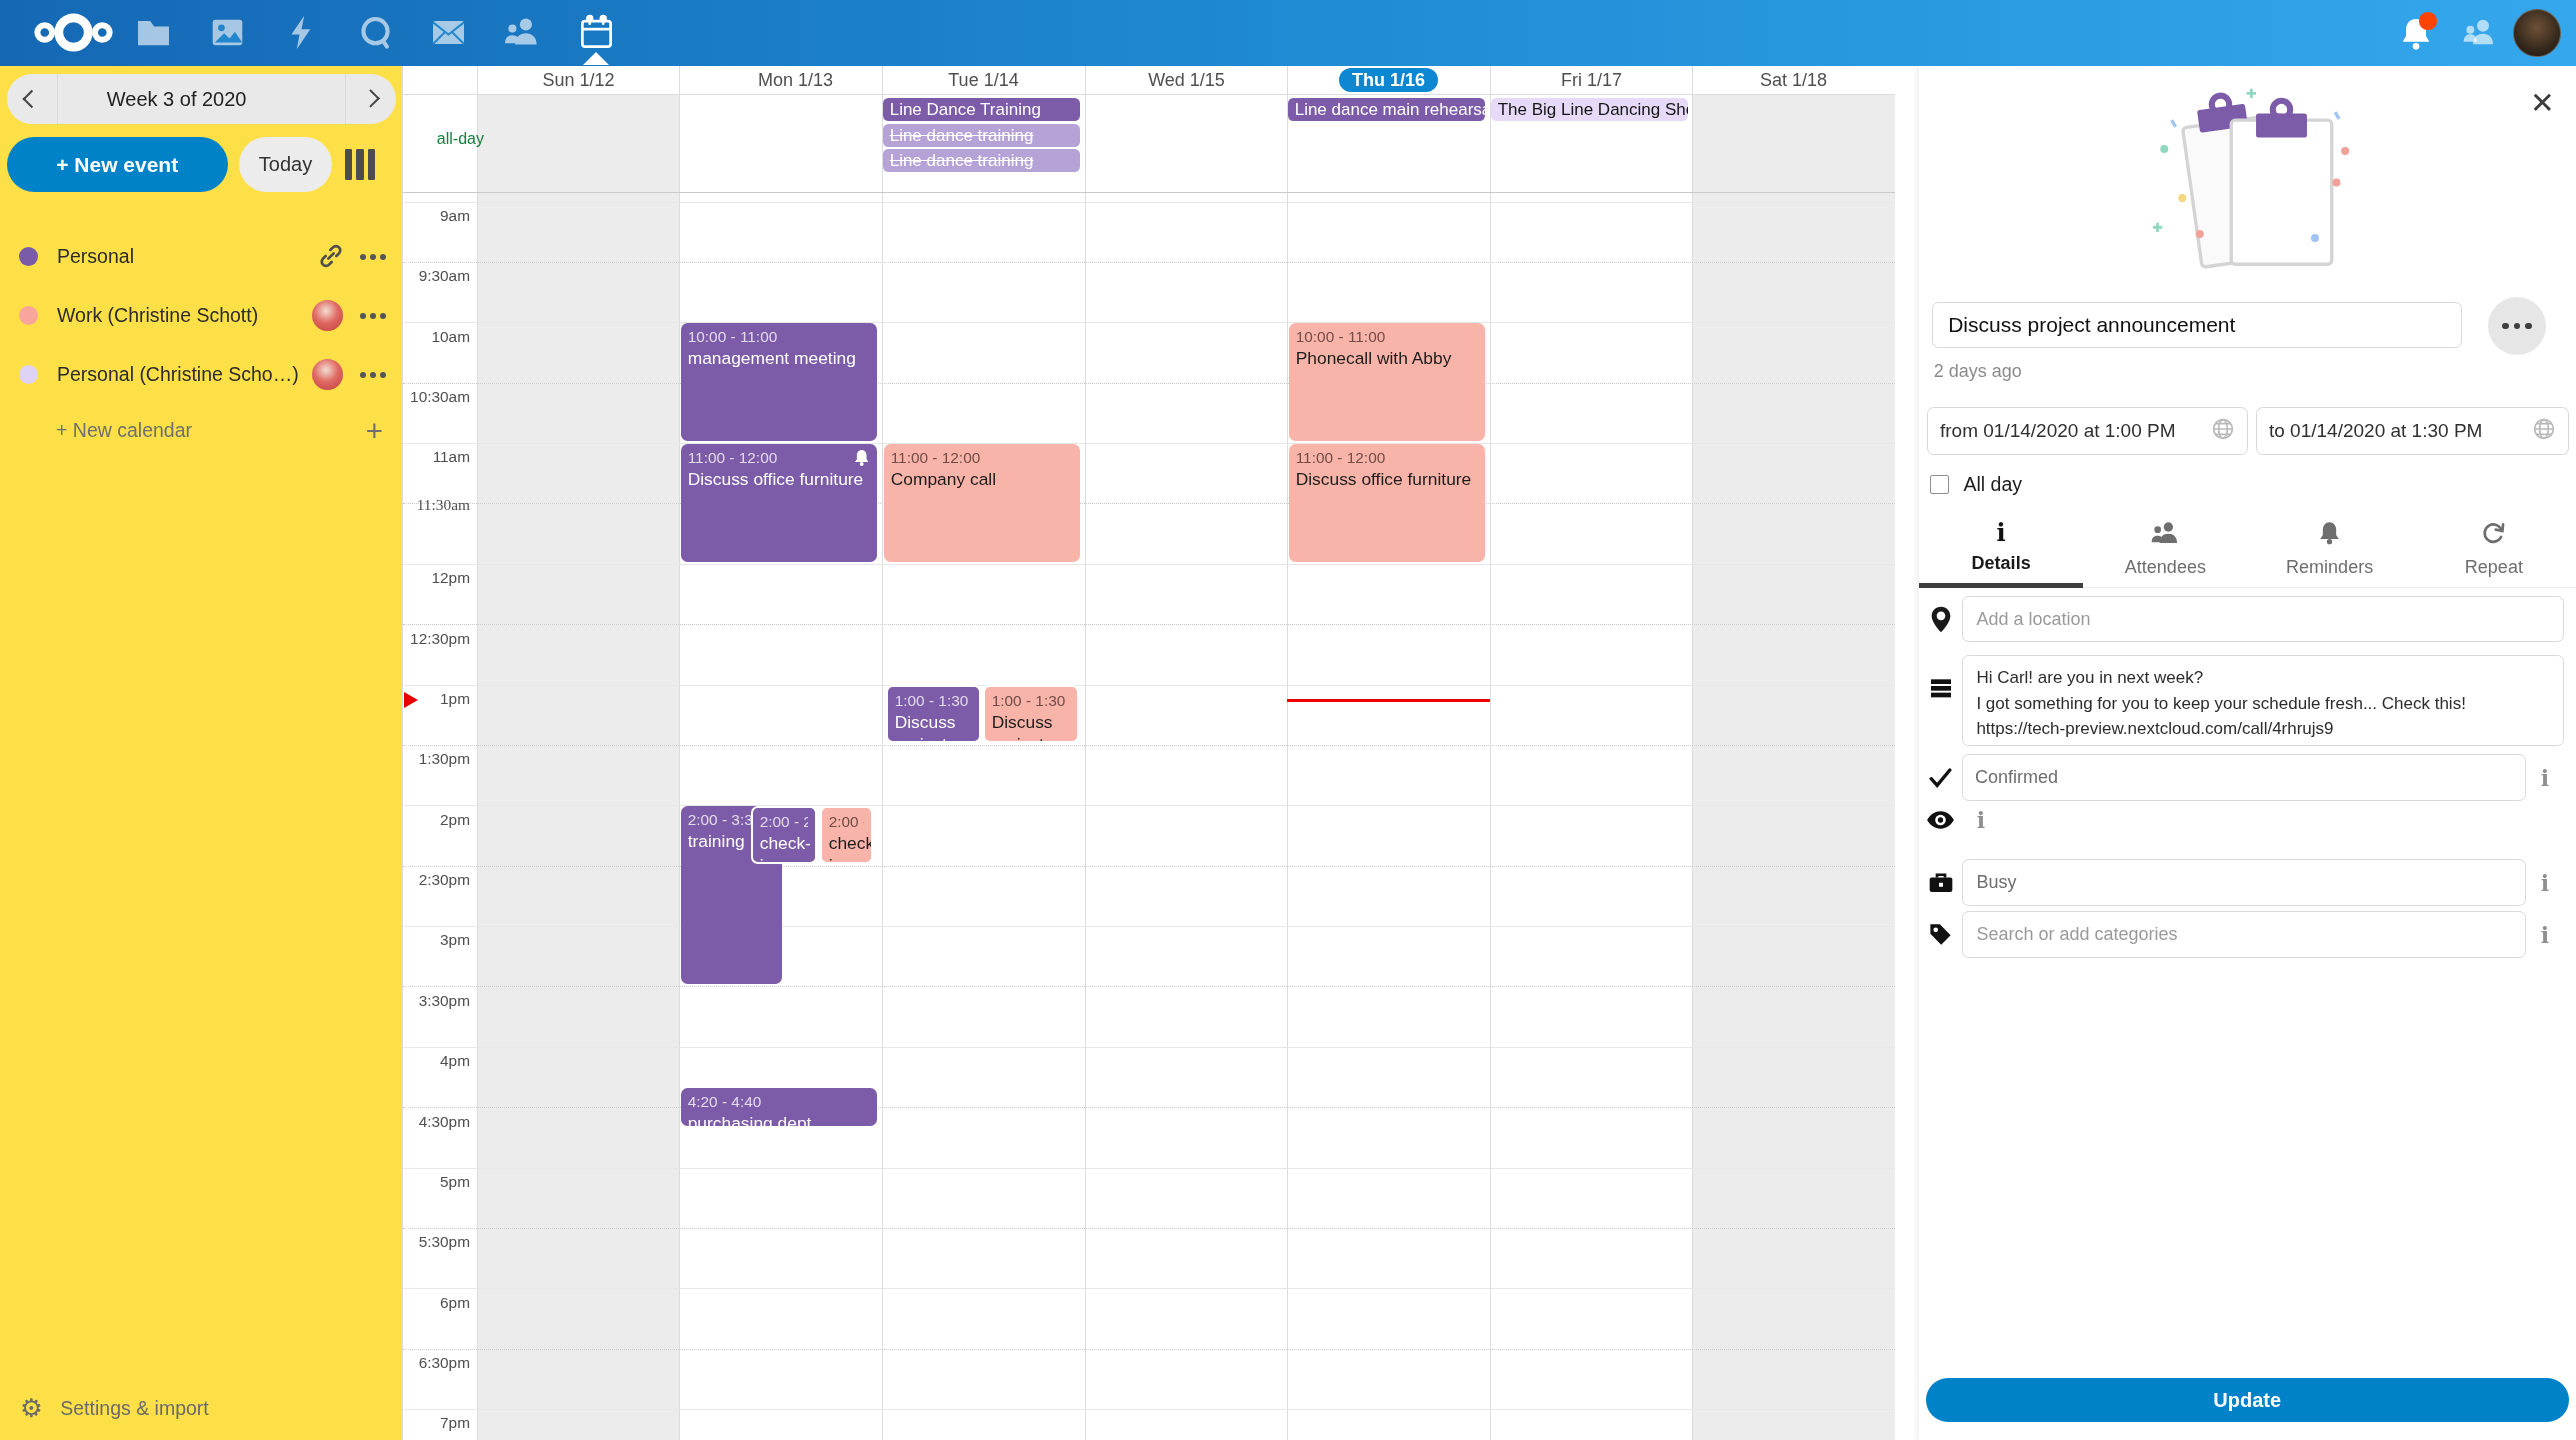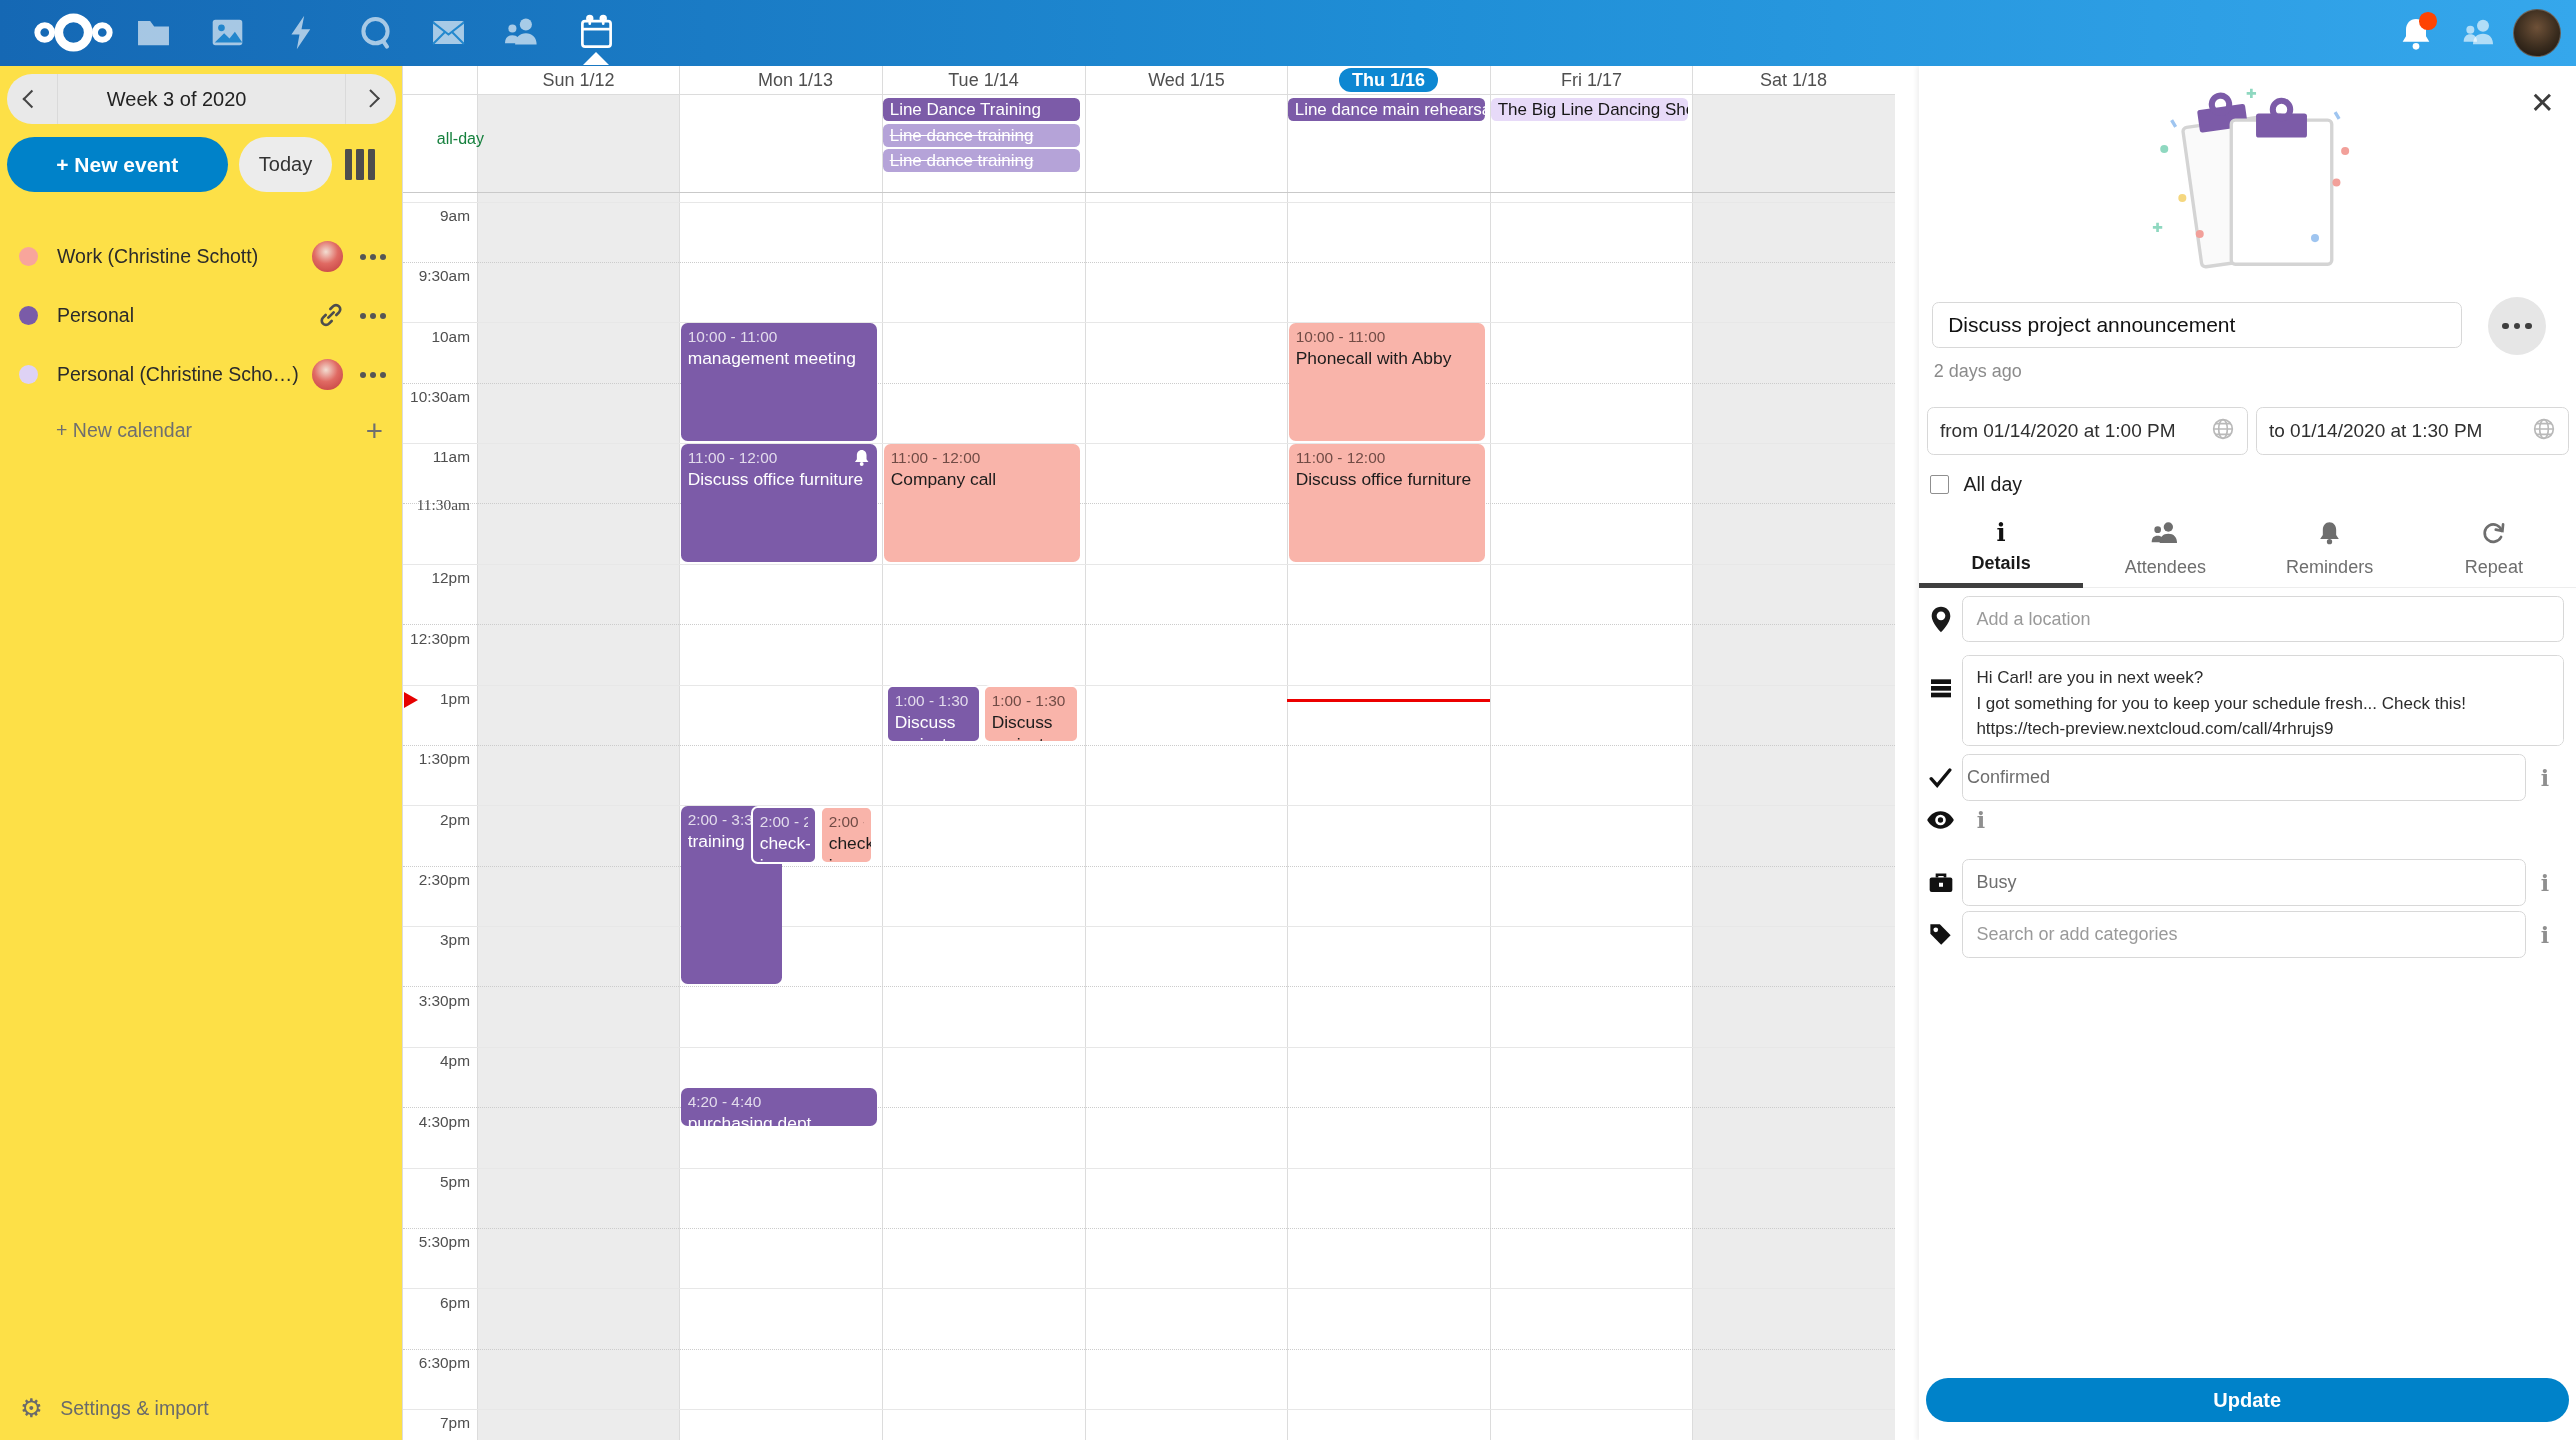--- a/index.html
+++ b/index.html
@@ -199,40 +199,40 @@
   </div>
   <button id="newevent">+ New event</button>
   <button id="todaybtn">Today</button>
   <div id="viewtoggle">
       <i></i>
       <i></i>
       <i></i>
     </div>
   <div class="callist">
       <div class="calrow">
-        <span class="caldot" style="background:#f8a59b"></span>
-    <span class="calname">Work (Christine Schott)</span>
-    <span class="caltrail">
-          <span class="miniavatar"></span>
-    <span class="dots3">
-            <i></i>
-            <i></i>
-            <i></i>
-          </span>
-        </span>
-      </div>
-      <div class="calrow">
         <span class="caldot" style="background:#7a5ba8"></span>
     <span class="calname">Personal</span>
     <span class="caltrail">
           <span><svg width="24" height="24" viewBox="0 0 36 36" fill="none" stroke="#4d4d4d" stroke-width="4" stroke-linecap="round">
               <path d="M14 22L22 14"></path>
               <path d="M17 9l4-4a6 6 0 0 1 9 9l-4 4"></path>
               <path d="M19 27l-4 4a6 6 0 0 1-9-9l4-4"></path>
             </svg></span>
+    <span class="dots3">
+            <i></i>
+            <i></i>
+            <i></i>
+          </span>
+        </span>
+      </div>
+      <div class="calrow">
+        <span class="caldot" style="background:#f8a59b"></span>
+    <span class="calname">Work (Christine Schott)</span>
+    <span class="caltrail">
+          <span class="miniavatar"></span>
     <span class="dots3">
             <i></i>
             <i></i>
             <i></i>
           </span>
         </span>
       </div>
       <div class="calrow">
         <span class="caldot" style="background:#ded2f5"></span>
     <span class="calname">Personal (Christine Scho…)</span>
@@ -496,21 +496,21 @@
 I got something for you to keep your schedule fresh... Check this!
 https://tech-preview.nextcloud.com/call/4rhrujs9</textarea>
   </div>
   <div id="fieldrows">
       <div class="frow" style="top: 688px;">
         <span class="ficon">
           <svg width="23" height="20" viewBox="0 0 34 30" fill="none" stroke="#111" stroke-width="5" stroke-linecap="round">
             <path d="M3 16l9 10L31 3"></path>
           </svg>
         </span>
-        <div class="fbox" style="width: 564px; height: 47px; display: flex; align-items: center; padding: 0px 4px;">Confirmed</div>
+        <div class="fbox" style="width: 564px; height: 47px; display: flex; align-items: center; padding: 0px 12px;">Confirmed</div>
         <span class="finfo">i</span>
       </div>
       <div class="frow" style="top: 741px;">
         <span class="ficon">
           <svg width="27" height="20" viewBox="0 0 40 30">
             <path d="M20 2C10 2 3 9 0 15c3 6 10 13 20 13s17-7 20-13C37 9 30 2 20 2z" fill="#111"></path>
             <circle cx="20" cy="15" r="8" fill="#fff"></circle>
             <circle cx="20" cy="15" r="4" fill="#111"></circle>
           </svg>
         </span>

